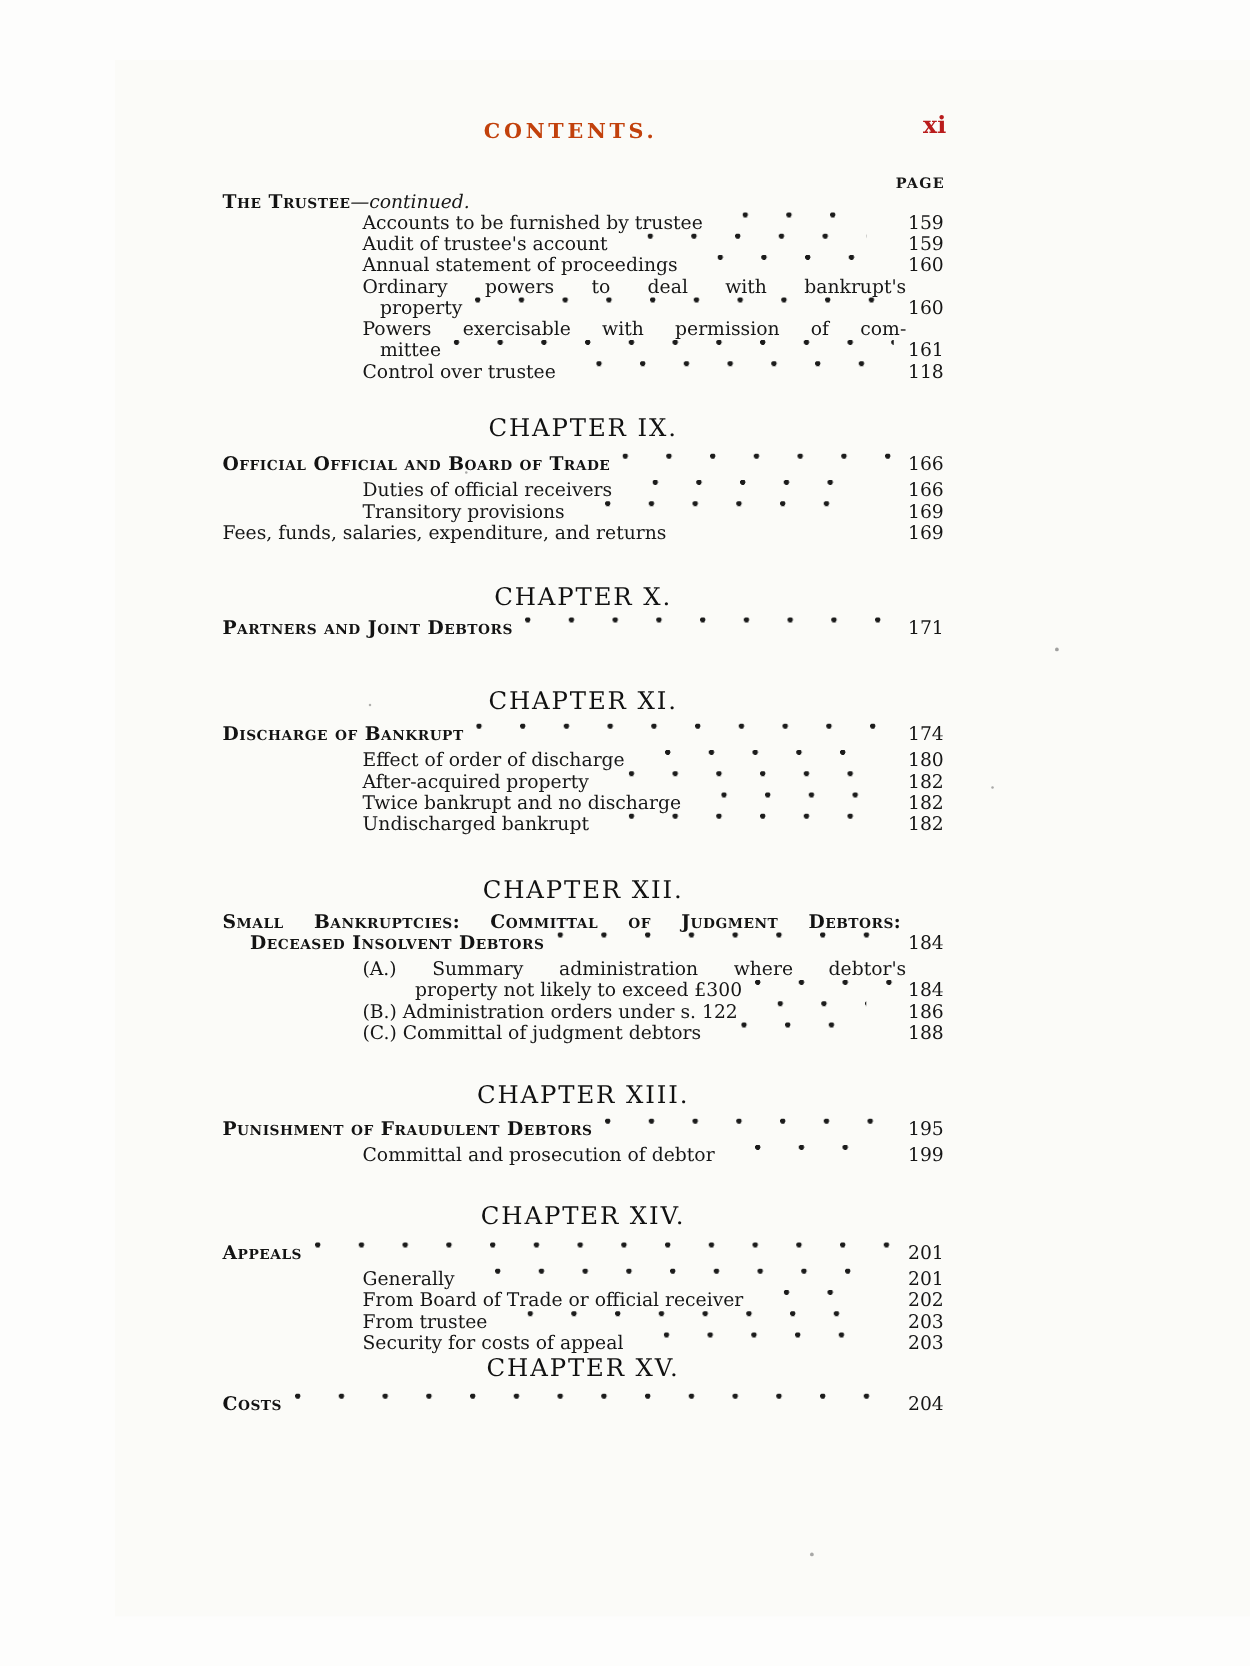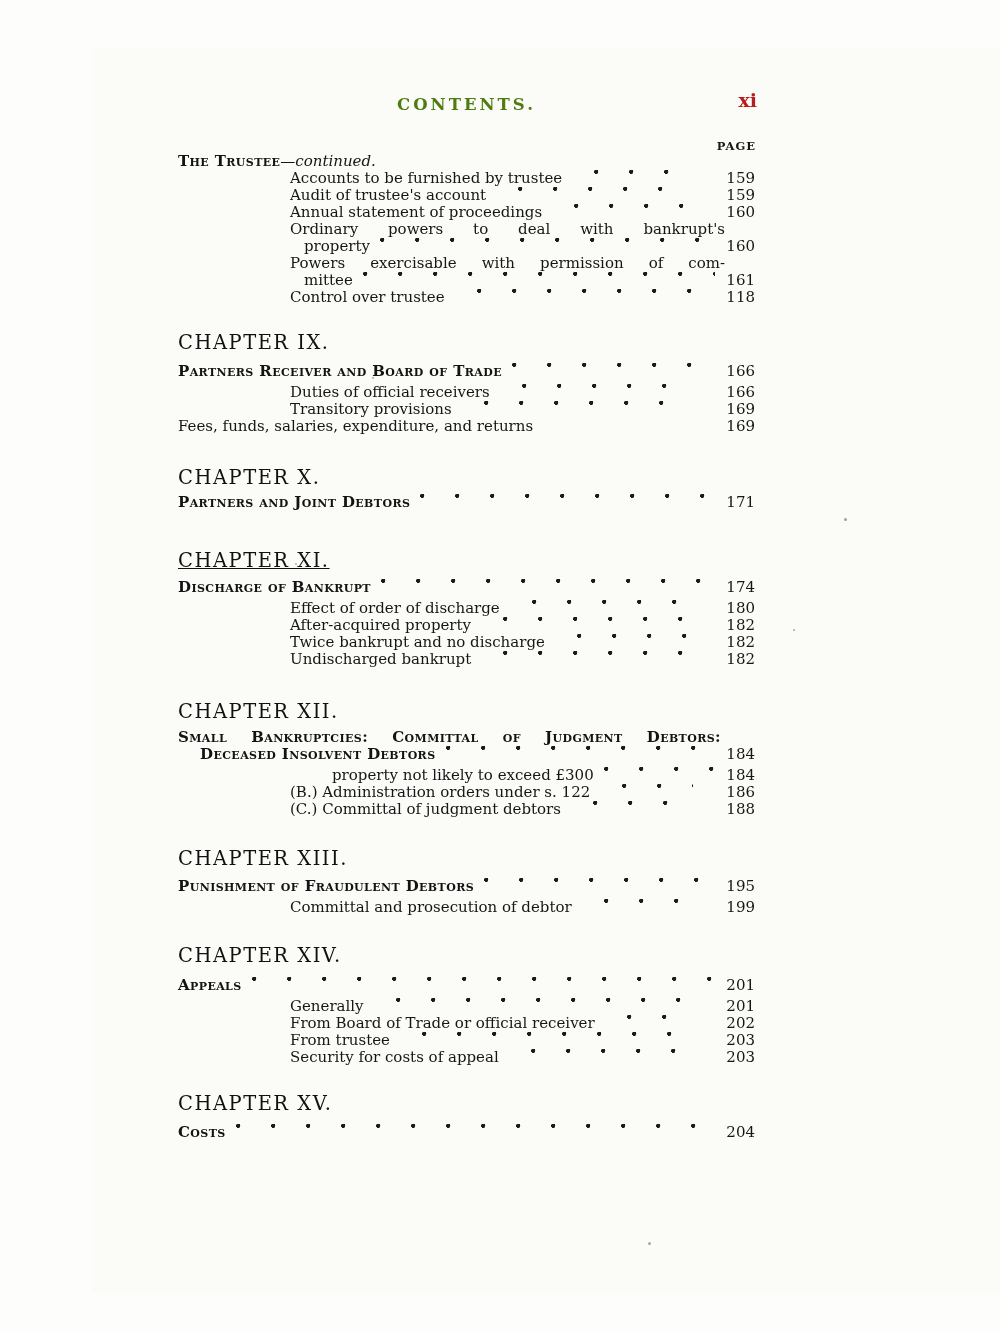--- a/index.html
+++ b/index.html
@@ -6,22 +6,22 @@
   .screen{
     position:relative;width:1000px;height:1333px;overflow:hidden;
     background:#fdfdfc;font-family:"DejaVu Serif",serif;color:#141414;
   }
   .scan-surface{
     position:absolute;left:92px;top:48px;right:0px;bottom:40px;
     background:#fbfbf8;
   }
   
   .contents-title{
-    position:absolute;left:178px;top:95px;width:577px;text-align:center;
-    font-size:16.5px;letter-spacing:3px;font-weight:bold;color:#4d7c0f;
+    position:absolute;left:168px;top:95px;width:577px;text-align:center;
+    font-size:16.5px;letter-spacing:3px;font-weight:bold;color:#c2410c;
   }
   .folio{
     position:absolute;top:89px;right:243px;font-size:19px;font-weight:bold;color:#b91c1c;
   }
   .page-col-label{
     position:absolute;top:139px;right:244px;font-size:11.5px;font-weight:bold;
     letter-spacing:1px;color:#181818;
   }
   
   .toc{
@@ -44,21 +44,21 @@
   }
   .main_first .label{padding-right:34px;}
   .leader{
     flex:1;height:4px;align-self:baseline;margin:0 8px 0 10px;
     background-image:radial-gradient(circle at 2.2px 1.8px,#1b1b1b 1.9px,rgba(0,0,0,0) 2.4px);
     background-size:35px 4px;background-repeat:repeat-x;background-position:left bottom;
   }
   .spacer{flex:1;}
   .page-num{min-width:32px;text-align:right;}
   .chapter{
-    text-align:left;font-size:19.5px;line-height:24px;letter-spacing:1.5px;
+    text-align:center;font-size:19.5px;line-height:24px;letter-spacing:1.5px;
     color:#111;font-weight:normal;
   }
   .speck{position:absolute;border-radius:50%;background:#555;}
 </style>
 </head>
 <body>
 
 <div class="screen">
   <div class="scan-surface"></div>
 
@@ -102,21 +102,21 @@
         <span class="leader"></span>
         <span class="page-num">161</span>
       </div>
       <div class="row sub">
         <span class="label">Control over trustee</span>
         <span class="leader"></span>
         <span class="page-num">118</span>
       </div>
       <div class="chapter" style="margin-top: 25px; margin-bottom: 8px;">CHAPTER IX.</div>
       <div class="row main">
-        <span class="label sc">Partners Receiver and Board of Trade</span>
+        <span class="label sc">Official Official and Board of Trade</span>
         <span class="leader"></span>
         <span class="page-num">166</span>
       </div>
       <div class="row sub">
         <span class="label">Duties of official receivers</span>
         <span class="leader"></span>
         <span class="page-num">166</span>
       </div>
       <div class="row sub">
         <span class="label">Transitory provisions</span>
@@ -127,21 +127,21 @@
         <span class="label">Fees, funds, salaries, expenditure, and returns</span>
         <span class="spacer"></span>
         <span class="page-num">169</span>
       </div>
       <div class="chapter" style="margin-top: 31px; margin-bottom: 4px;">CHAPTER X.</div>
       <div class="row main">
         <span class="label sc">Partners and Joint Debtors</span>
         <span class="leader"></span>
         <span class="page-num">171</span>
       </div>
-      <div class="chapter" style="margin-top: 34px; margin-bottom: 6px; text-decoration: underline;">CHAPTER XI.</div>
+      <div class="chapter" style="margin-top: 34px; margin-bottom: 6px;">CHAPTER XI.</div>
       <div class="row main">
         <span class="label sc">Discharge of Bankrupt</span>
         <span class="leader"></span>
         <span class="page-num">174</span>
       </div>
       <div class="row sub">
         <span class="label">Effect of order of discharge</span>
         <span class="leader"></span>
         <span class="page-num">180</span>
       </div>
@@ -162,20 +162,23 @@
       </div>
       <div class="chapter" style="margin-top: 32px; margin-bottom: 5px;">CHAPTER XII.</div>
       <div class="row main_first">
         <span class="label sc">Small Bankruptcies: Committal of Judgment Debtors:</span>
       </div>
       <div class="row main_cont">
         <span class="label sc">Deceased Insolvent Debtors</span>
         <span class="leader"></span>
         <span class="page-num">184</span>
       </div>
+      <div class="row sub_first">
+        <span class="label">(A.) Summary administration where debtor's</span>
+      </div>
       <div class="row sub_cont2">
         <span class="label">property not likely to exceed £300</span>
         <span class="leader"></span>
         <span class="page-num">184</span>
       </div>
       <div class="row sub">
         <span class="label">(B.) Administration orders under s. 122</span>
         <span class="leader"></span>
         <span class="page-num">186</span>
       </div>
@@ -214,21 +217,21 @@
       <div class="row sub">
         <span class="label">From trustee</span>
         <span class="leader"></span>
         <span class="page-num">203</span>
       </div>
       <div class="row sub">
         <span class="label">Security for costs of appeal</span>
         <span class="leader"></span>
         <span class="page-num">203</span>
       </div>
-      <div class="chapter" style="margin-top: 26px; margin-bottom: 8px;">CHAPTER XV.</div>
+      <div class="chapter" style="margin-bottom: 8px;">CHAPTER XV.</div>
       <div class="row main">
         <span class="label sc">Costs</span>
         <span class="leader"></span>
         <span class="page-num">204</span>
       </div>
     </div>
 
   <div class="speck" style="left:844px;top:518px;width:3px;height:3px;opacity:.55;"></div>
   <div class="speck" style="left:793px;top:629px;width:2px;height:2px;opacity:.5;"></div>
   <div class="speck" style="left:648px;top:1242px;width:3px;height:3px;opacity:.5;"></div>

